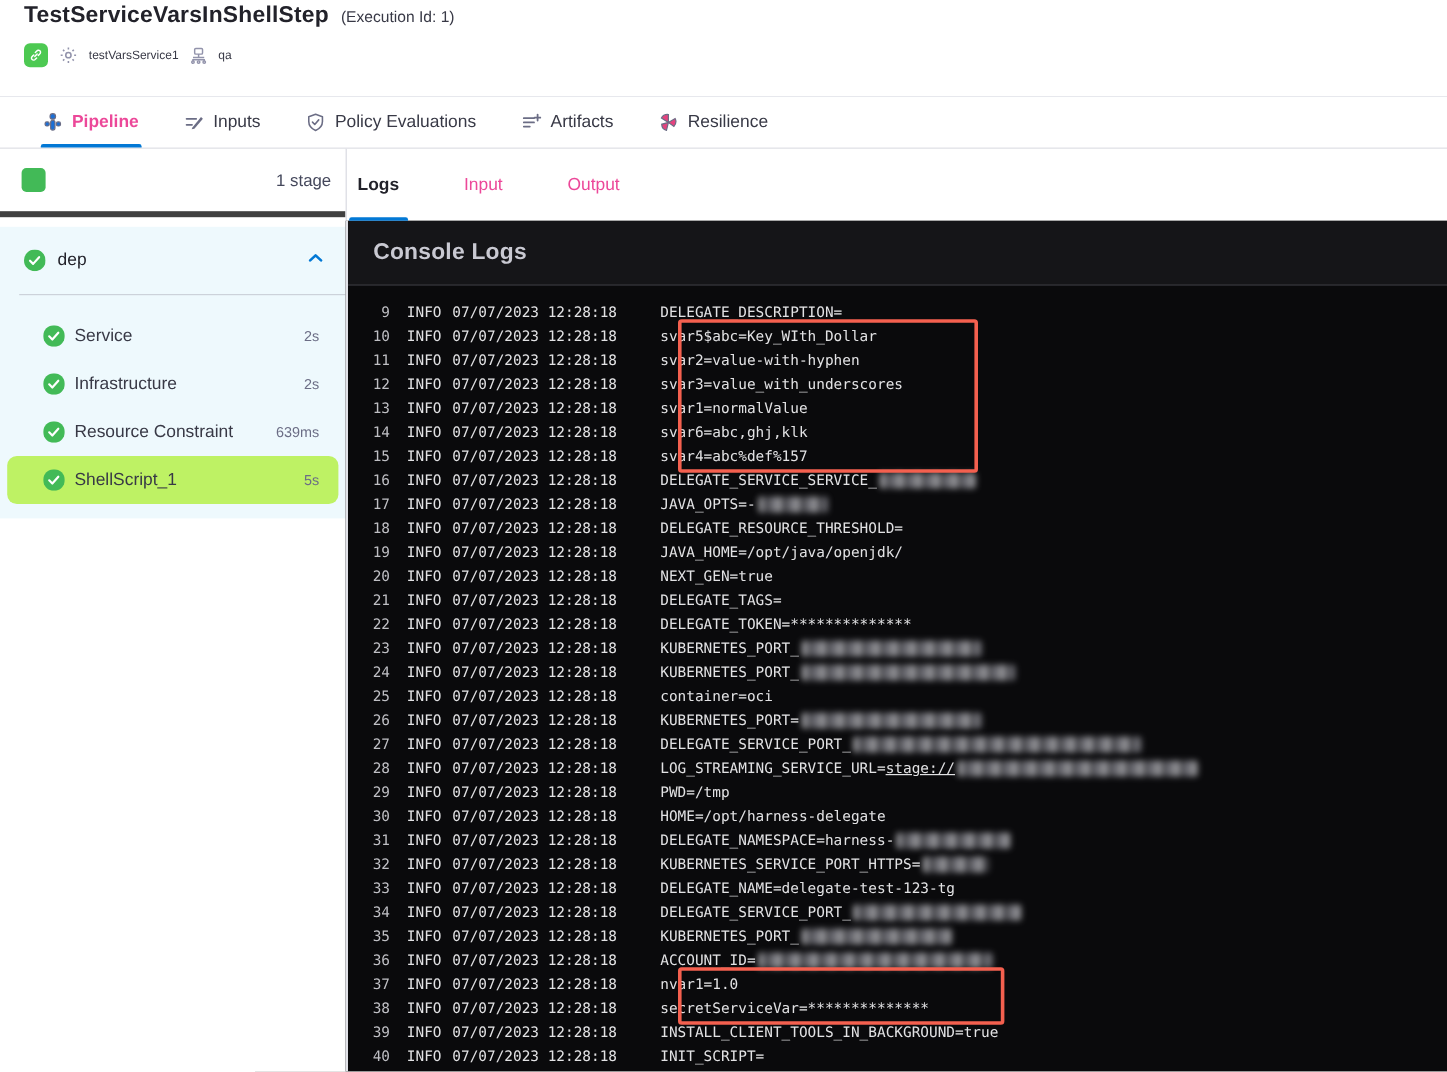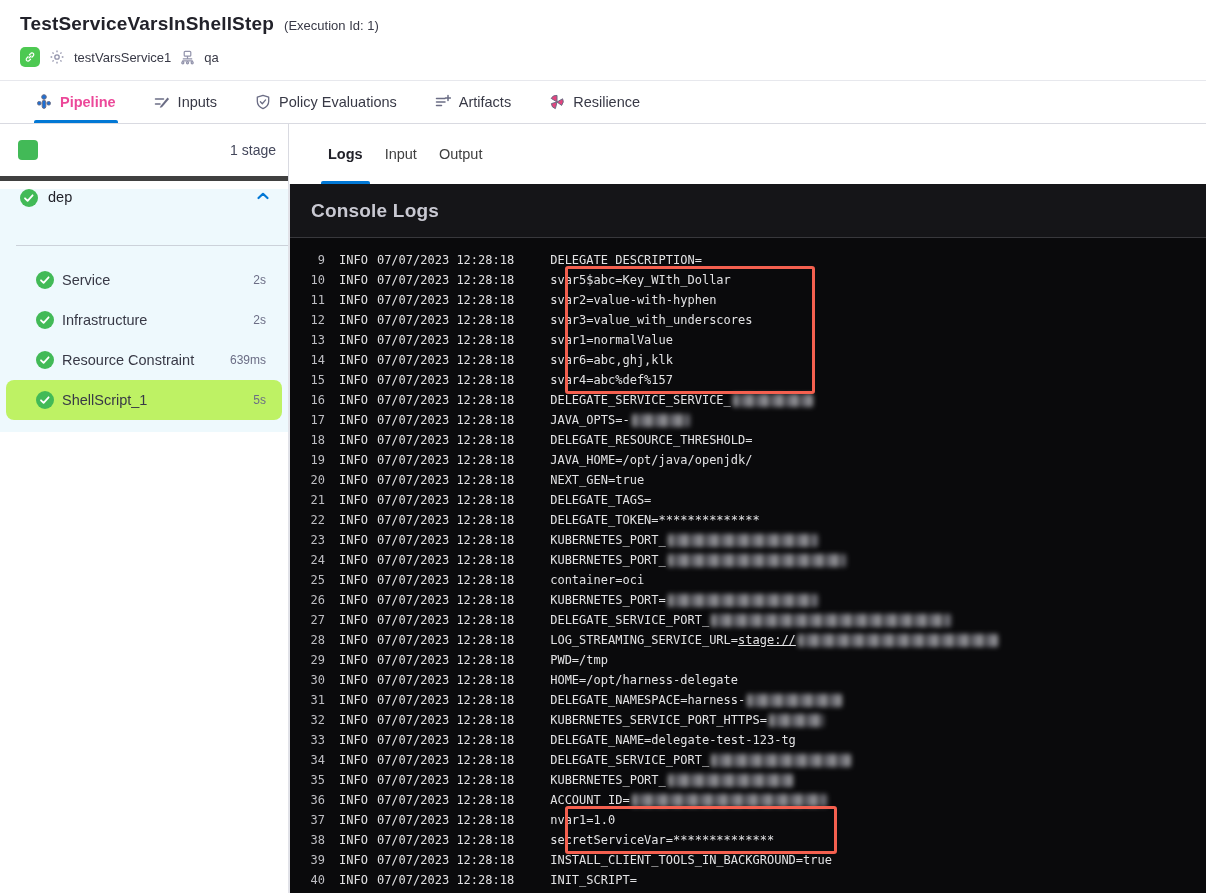--- a/index.html
+++ b/index.html
@@ -1,57 +1,57 @@
 <!DOCTYPE html>
 <html><head>
 <meta charset="utf-8">
 <style>
   * { box-sizing: border-box; margin: 0; padding: 0; }
   html,body { width:1206px; height:893px; overflow:hidden; background:#fff;
               font-family:"Liberation Sans","DejaVu Sans",sans-serif; }
 
   
-  .topbar { height:81px; border-bottom:1px solid #e7e8ed; padding:13px 0 0 20px; background:#fff; }
+  .topbar { height:81px; border-bottom:1px solid #e7e8ed; padding:2px 0 0 20px; background:#fff; }
   .title-row { display:flex; align-items:baseline; gap:10px; }
   .page-title { font-size:19px; font-weight:700; color:#22222a; letter-spacing:.2px; }
   .exec-id { font-size:13px; color:#383946; }
-  .meta-row { margin-top:12px; display:flex; align-items:center; gap:9px; font-size:13px; color:#383946; }
+  .meta-row { margin-top:12px; display:flex; align-items:center; gap:9px; font-size:10px; color:#383946; }
   .module-badge { width:20px; height:20px; border-radius:5px; background:#4dc952; display:flex; align-items:center; justify-content:center; }
   .icon16 { width:16px; height:16px; display:inline-block; }
   .icon14 { width:15px; height:15px; display:inline-block; }
 
   
   .tabbar { height:43px; border-bottom:1px solid #d9dae1; display:flex; align-items:stretch; gap:38px; padding-left:36px; background:#fff; }
   .tab { display:flex; align-items:center; gap:8px; font-size:14.5px; color:#383946; position:relative; cursor:pointer; }
   .tab .icon16 svg { stroke:#6b6d85; }
   .tab.active { color:#ec4899; font-weight:600; }
   .tab.active::after { content:""; position:absolute; left:-2px; right:-2px; bottom:0; height:3px; background:#0278d5; border-radius:2px 2px 0 0; }
 
   
   .content { display:flex; height:769px; }
 
   
   .sidebar { width:288px; flex:0 0 288px; background:#fff; }
   .stage-header { height:57px; border-bottom:5px solid #404040; display:flex; align-items:center; justify-content:space-between; padding:0 12px 0 18px; }
   .stage-square { width:20px; height:20px; border-radius:4px; background:#42ba57; }
   .stage-count { font-size:14px; color:#44475b; }
   .stage-group { margin-top:8px; background:#eef9fd; padding-bottom:12px; }
-  .group-header { height:56px; display:flex; align-items:flex-start; gap:10px; padding:0 18px 0 20px; font-size:14.5px; color:#22222a; cursor:pointer; }
+  .group-header { height:56px; display:flex; align-items:center; gap:10px; padding:0 18px 0 20px; font-size:14.5px; color:#22222a; cursor:pointer; }
   .group-header .chev { margin-left:auto; }
   .group-divider { border-top:1px solid #ccd2da; margin-left:16px; }
   .steps { padding:14px 6px 0 6px; }
   .step { height:40px; display:flex; align-items:center; gap:8px; padding:0 16px 0 30px; border-radius:8px; font-size:14.5px; color:#383946; cursor:pointer;text-align:center; }
   .step.selected { background:#bef264; }
   .step-dur { margin-left:auto; font-size:12px; color:#6b6d85; }
   .check { width:18px; height:18px; flex:0 0 18px; }
 
   
   .log-main { flex:1; display:flex; flex-direction:column; min-width:0; }
-  .log-tabs { height:60px; background:#fff; border-left:1px solid #d9dae1; display:flex; align-items:stretch; gap:8px; padding-left:32px; }
-  .log-tab { display:flex; align-items:center; padding:0 7px; font-size:14.5px; color:#404040; position:relative; cursor:pointer; }
+  .log-tabs { height:60px; background:#fff; border-left:1px solid #d9dae1; display:flex; align-items:stretch; gap:40px; padding-left:2px; }
+  .log-tab { display:flex; align-items:center; padding:0 7px; font-size:14.5px; color:#ec4899; position:relative; cursor:pointer; }
   .log-tab.active { font-weight:700; color:#22222a; }
   .log-tab.active::after { content:""; position:absolute; left:0; right:0; bottom:0; height:3px; background:#0278d5; border-radius:2px 2px 0 0; }
 
   .console { flex:1; background:#0a0a0c; border-left:2px solid #e1e2e8; display:flex; flex-direction:column; min-height:0; }
   .console-header { height:54px; flex:0 0 54px; background:#151518; border-bottom:1px solid #38383c; display:flex; align-items:center; padding-left:21px; font-size:19px; font-weight:700; color:#c9c9d2; letter-spacing:.2px; }
   .console-body { position:relative; flex:1; padding:12px 0 0 18px; font-family:"DejaVu Sans Mono","Liberation Mono",monospace; font-size:12px; color:#e2e2e4; overflow:hidden; }
   .line { height:20px; display:flex; align-items:center; white-space:pre; }
   .ln  { width:17px; flex:0 0 17px; text-align:right; color:#bfbfc4; }
   .lvl { margin-left:14px; }
   .ts  { margin-left:9px; }

